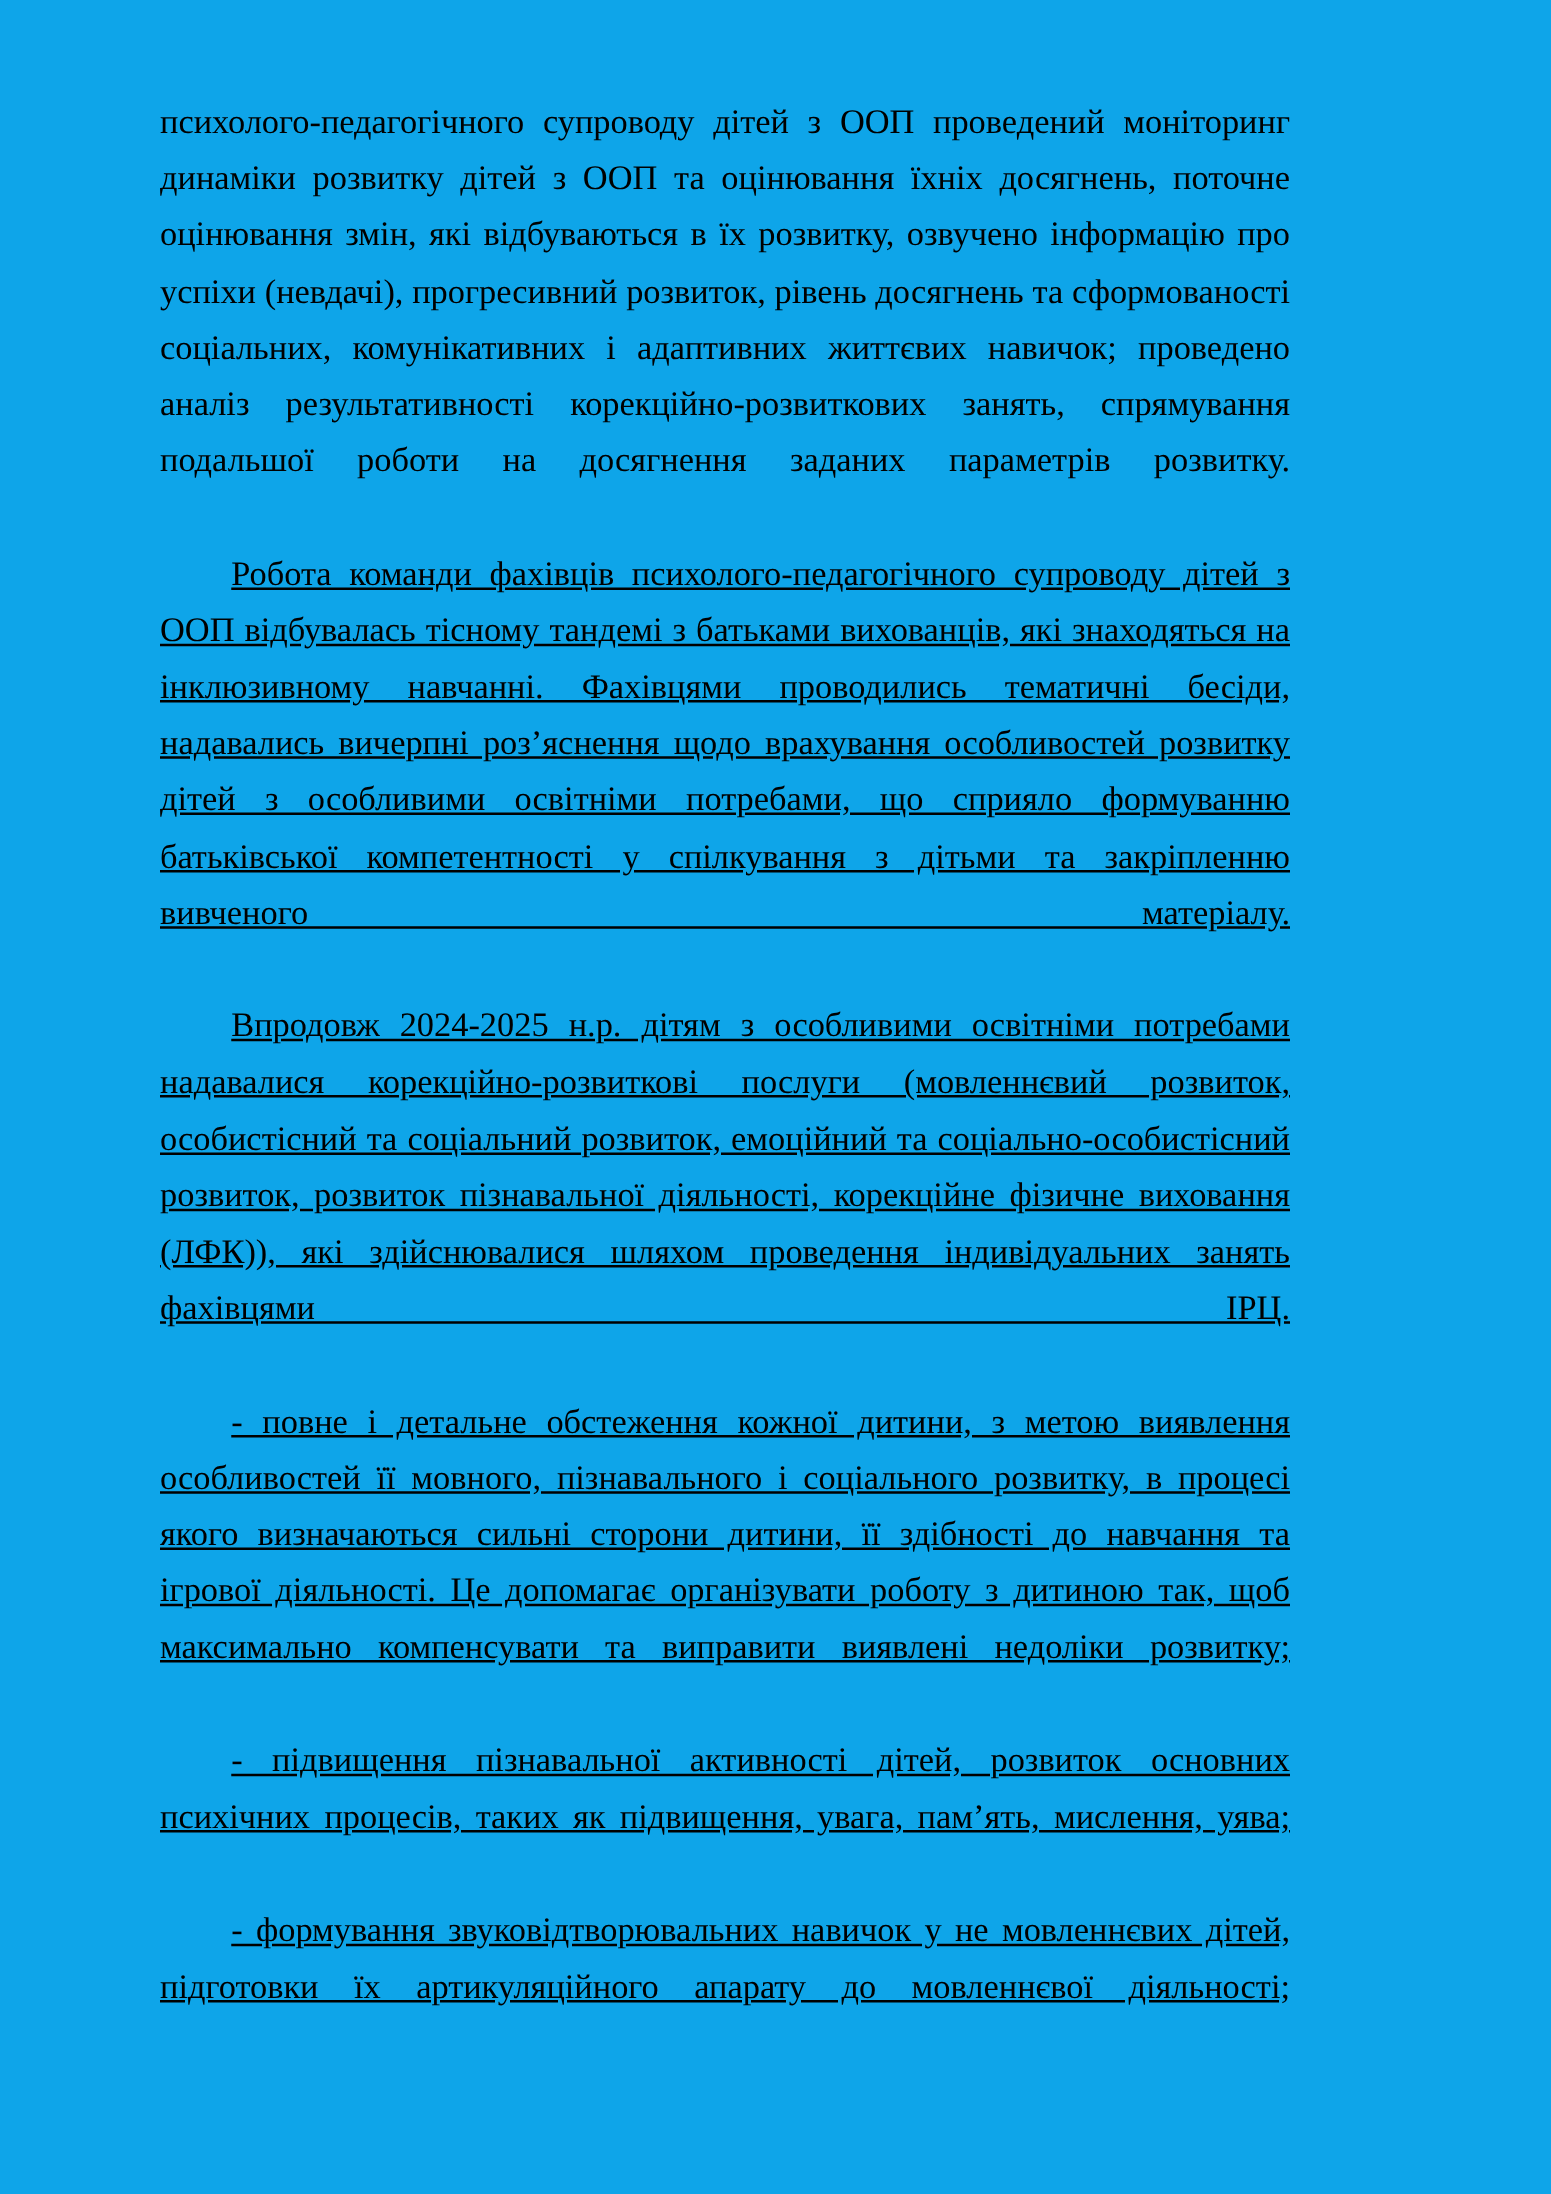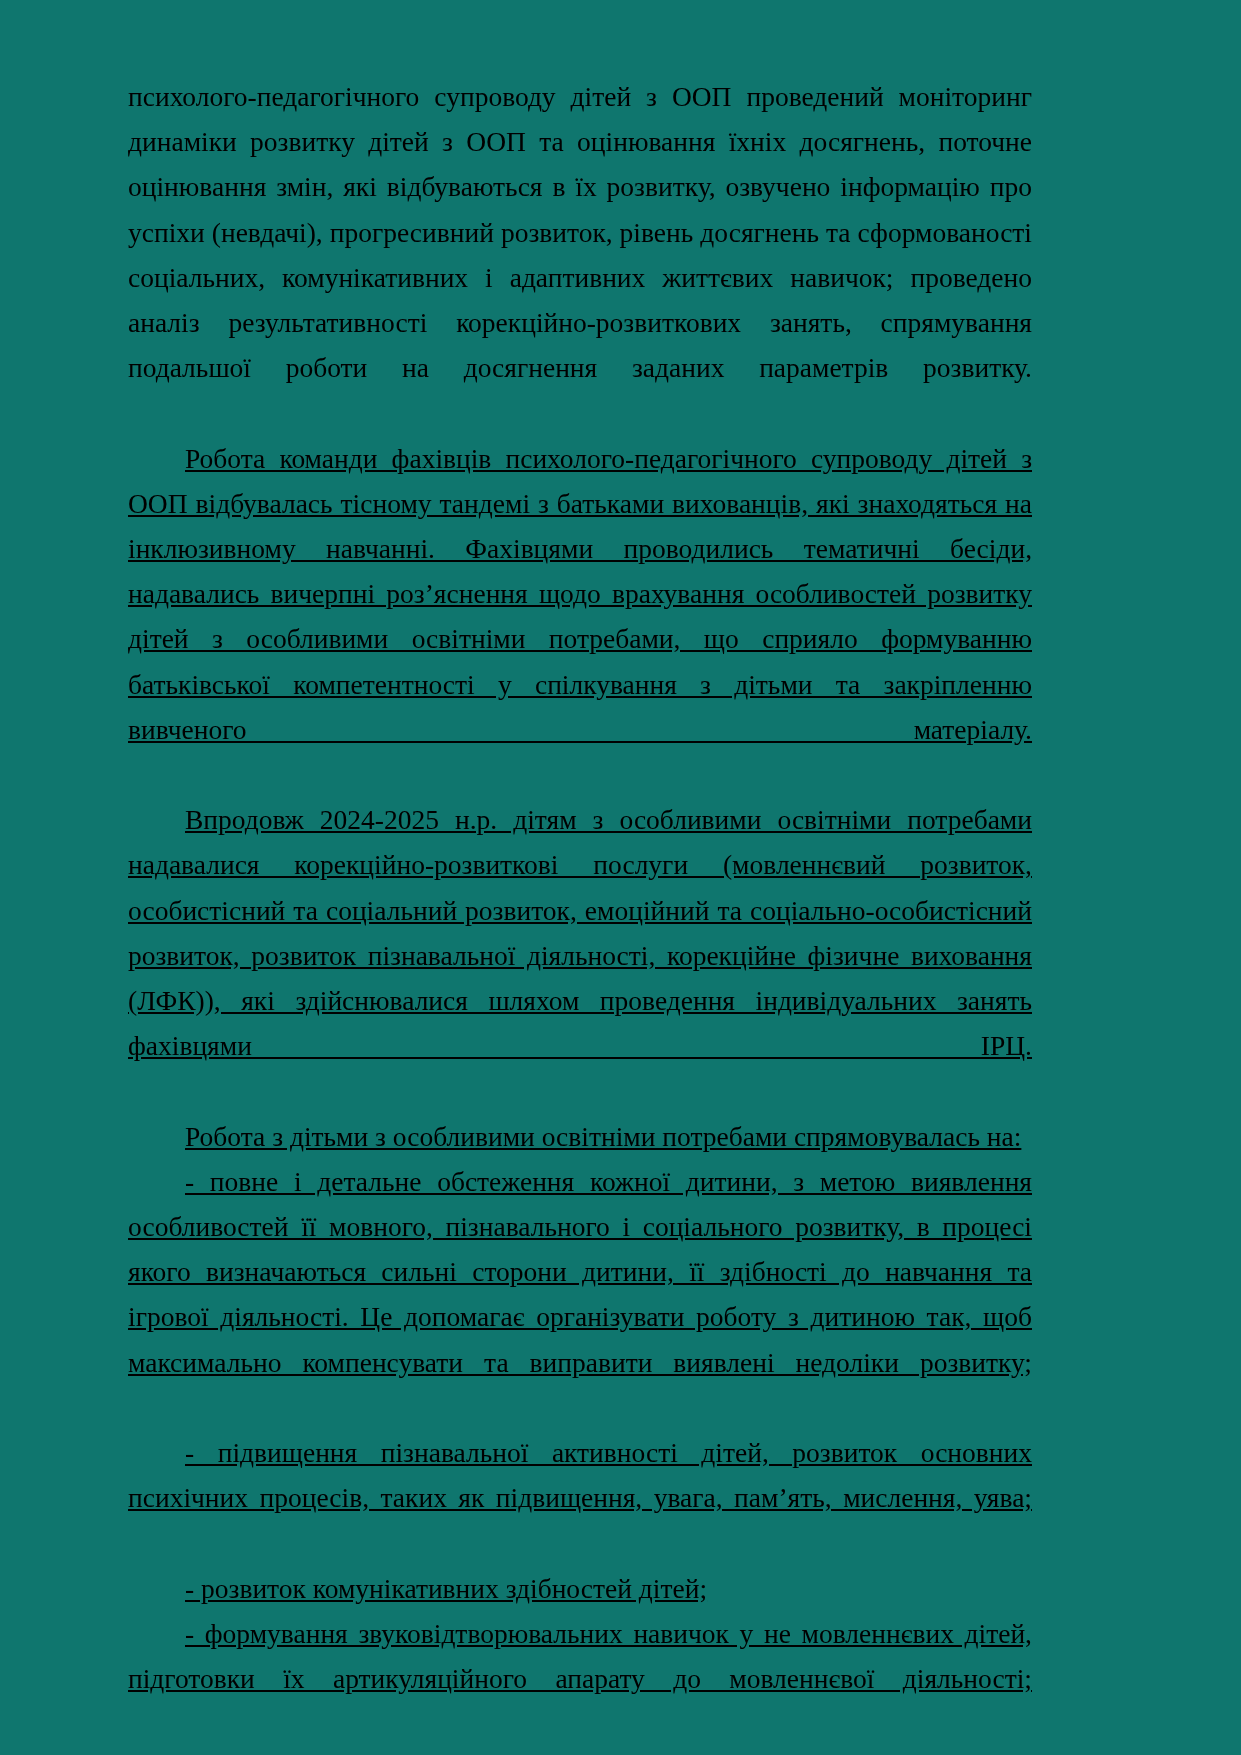--- a/index.html
+++ b/index.html
@@ -10,21 +10,21 @@
   }
   body {
     font-family: "Liberation Serif", "DejaVu Serif", serif;
     color: #000000;
   }
   .page {
     position: relative;
     width: 1241px;
     height: 1755px;
     margin: 0 auto;
-    background: #0f766e;
+    background: #0ea5e9;
     box-sizing: border-box;
     overflow: hidden;
   }
   .text-body {
     position: absolute;
     left: 128px;
     top: 74px;
     width: 904px;
   }
   p.para {
@@ -57,25 +57,23 @@
 
 <div class="page">
   <div class="text-body">
 
     <p class="para">психолого-педагогічного супроводу дітей з ООП проведений моніторинг динаміки розвитку дітей з ООП та оцінювання їхніх досягнень, поточне оцінювання змін, які відбуваються в їх розвитку,  озвучено інформацію про успіхи (невдачі), прогресивний розвиток, рівень досягнень та сформованості соціальних, комунікативних і адаптивних життєвих навичок; проведено аналіз результативності корекційно-розвиткових занять, спрямування подальшої роботи на досягнення заданих параметрів розвитку.</p>
 
     <p class="para indent">Робота команди фахівців психолого-педагогічного супроводу дітей з  ООП відбувалась тісному тандемі з батьками вихованців, які знаходяться на інклюзивному навчанні. Фахівцями проводились тематичні бесіди, надавались вичерпні роз’яснення щодо врахування особливостей розвитку дітей з особливими освітніми потребами, що сприяло формуванню батьківської компетентності у спілкування з дітьми та закріпленню вивченого матеріалу.</p>
 
     <p class="para indent">Впродовж 2024-2025 н.р. дітям з особливими освітніми потребами надавалися корекційно-розвиткові послуги (мовленнєвий розвиток, особистісний та соціальний розвиток, емоційний та соціально-особистісний розвиток, розвиток пізнавальної діяльності, корекційне фізичне виховання (ЛФК)), які здійснювалися шляхом проведення індивідуальних занять фахівцями ІРЦ.</p>
 
-    <p class="para indent nojust">Робота з дітьми з особливими освітніми потребами спрямовувалась на:</p>
 
     <p class="para indent">- повне і детальне обстеження кожної дитини, з метою виявлення особливостей її мовного, пізнавального і соціального розвитку, в процесі якого визначаються сильні сторони дитини, її здібності до навчання та ігрової діяльності. Це допомагає організувати роботу з дитиною так, щоб максимально компенсувати та виправити виявлені недоліки розвитку;</p>
 
     <p class="para indent">- підвищення пізнавальної активності дітей, розвиток основних психічних процесів, таких як підвищення, увага, пам’ять, мислення, уява;</p>
 
-    <p class="para indent nojust">- розвиток комунікативних здібностей дітей;</p>
 
 
     <p class="para indent">- формування звуковідтворювальних навичок у не мовленнєвих дітей, підготовки їх артикуляційного апарату до мовленнєвої діяльності;</p>
 
   </div>
 </div>
 
 </body></html>

